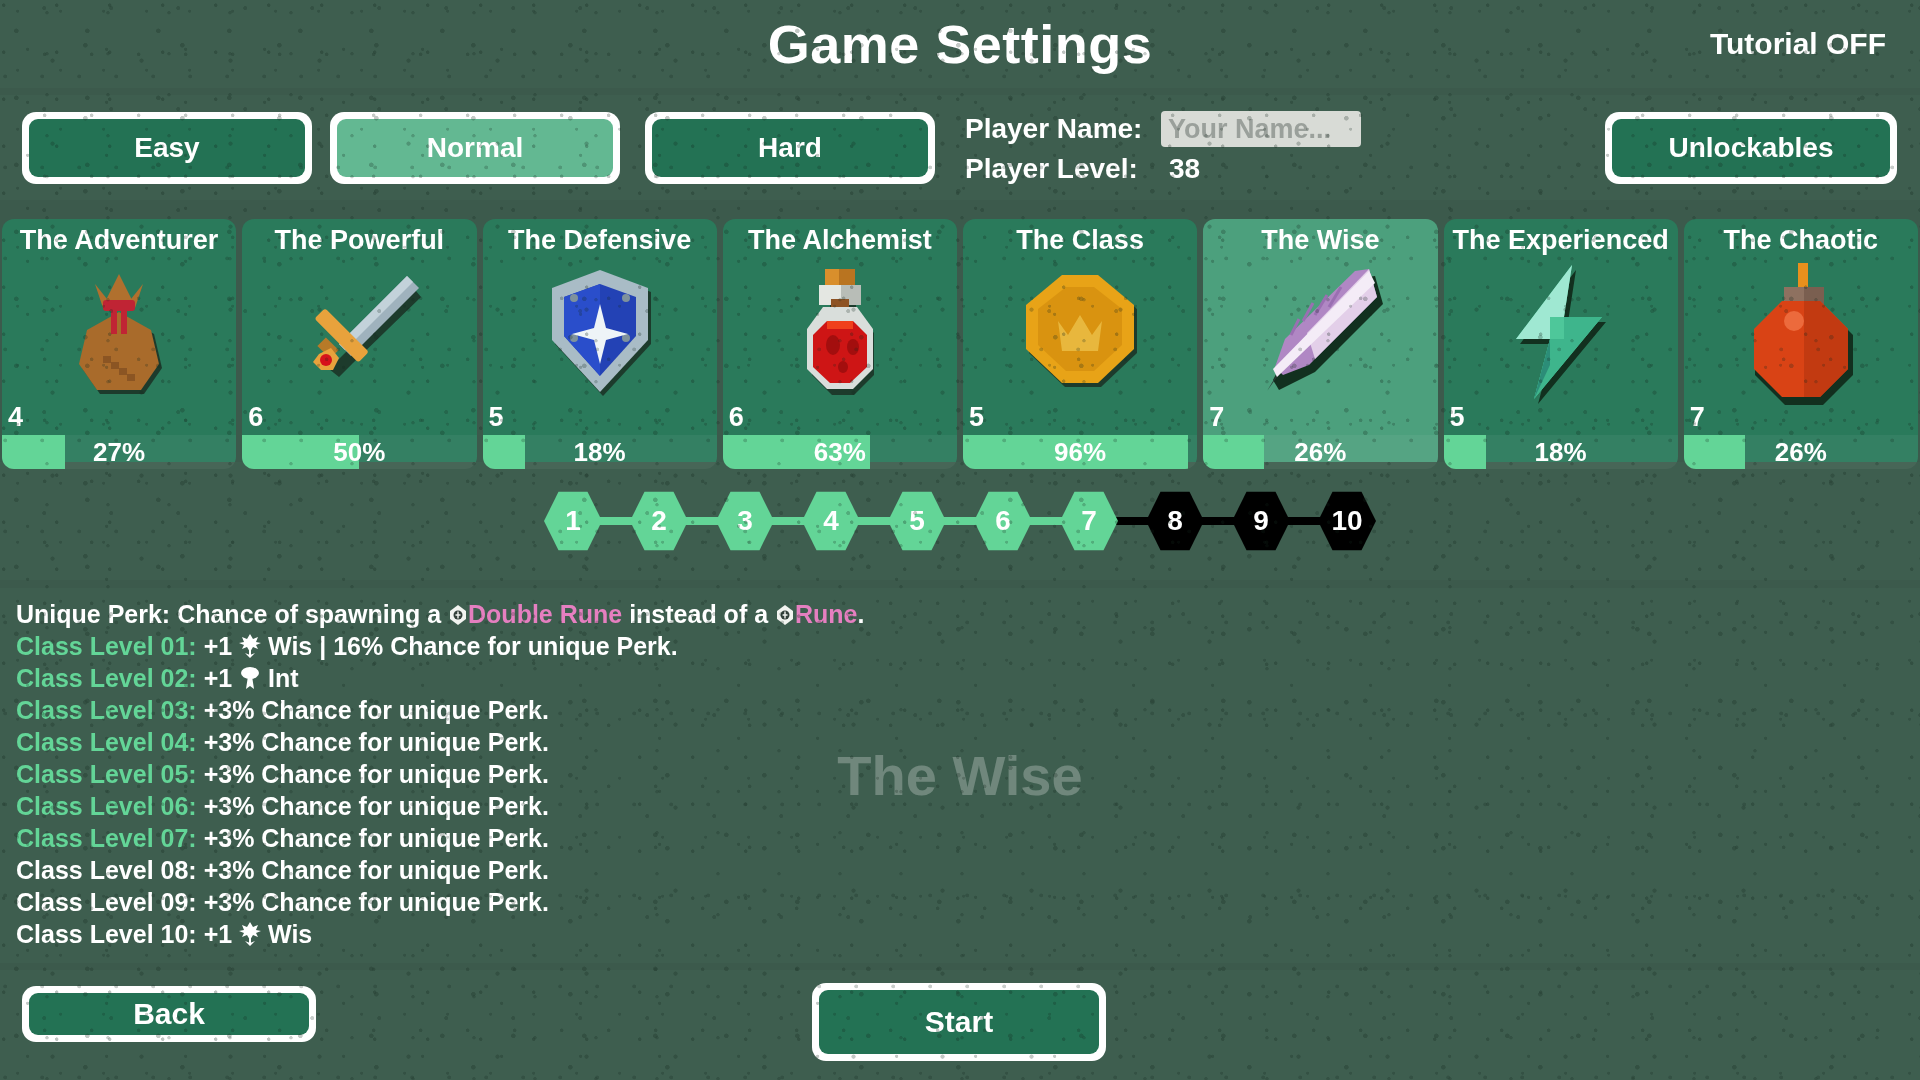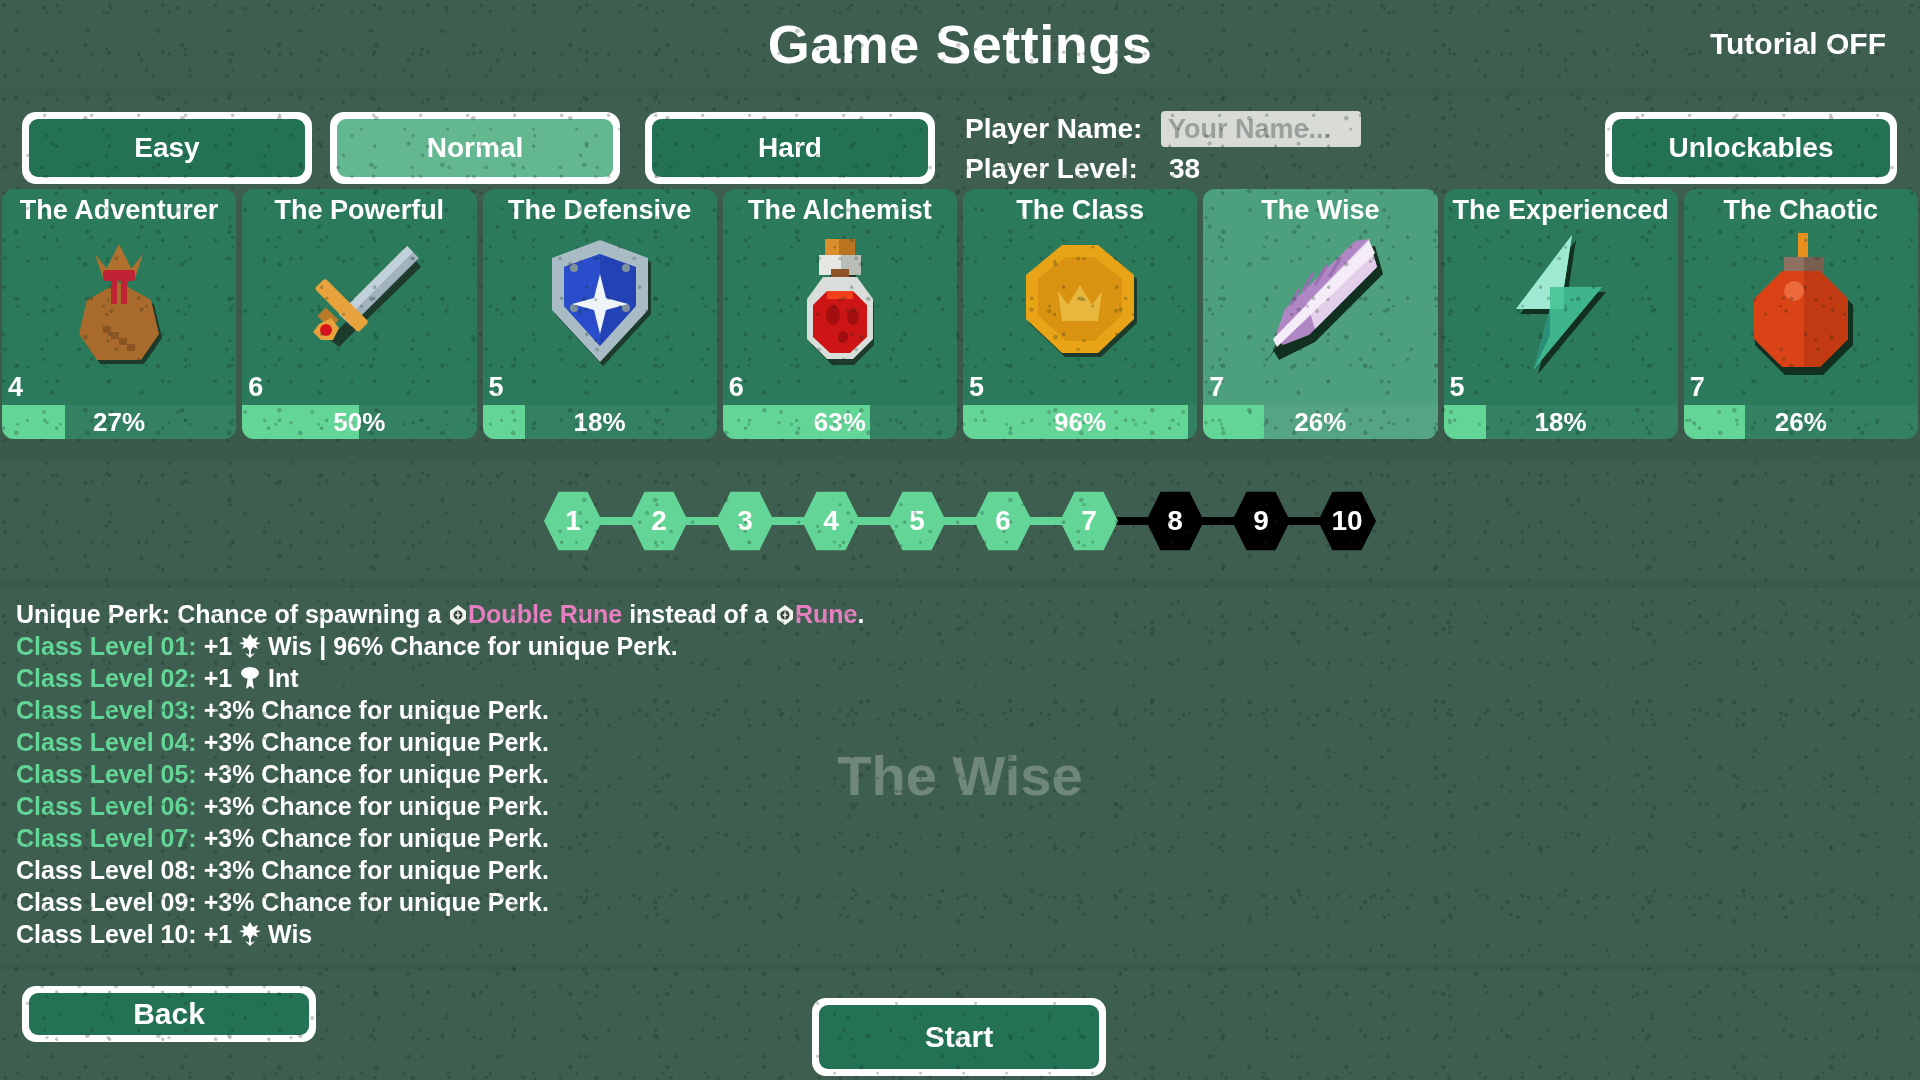--- a/index.html
+++ b/index.html
@@ -67,21 +67,21 @@
   .plabel { font-size:28px; font-weight:bold; color:#fff; width:196px; }
   #player-name-input {
     width:200px; height:36px; background:#d8dbd6; border:none; border-radius:4px;
     font-family:"Liberation Sans", sans-serif; font-size:27px; font-weight:bold;
     color:#0f766e; padding:0 7px;
   }
   #player-name-input::placeholder { color:#9aa09b; }
   #player-level-value { font-size:28px; font-weight:bold; color:#fff; padding-left:8px; }
 
   
-  #classes { position:absolute; left:0; top:189px; width:1920px; height:250px;
+  #classes { position:absolute; left:0; top:219px; width:1920px; height:250px;
              display:flex; gap:6px; padding:0 2px; }
   .card {
     flex:1; position:relative; border-radius:12px; overflow:hidden;
     background:#2a7a5b; cursor:pointer;
   }
   .card.sel { background:#4ca07d; }
   .card .cname {
     position:relative; z-index:3; text-align:center; color:#fff;
     font-size:27px; font-weight:bold; padding-top:7px; line-height:1.05;
     white-space:nowrap;
@@ -124,21 +124,21 @@
   }
   #desc-lines { position:absolute; left:16px; top:10px; right:16px; z-index:2; }
   .dline { font-size:25px; font-weight:bold; color:#ffffff; line-height:32px; white-space:nowrap; }
   .dline .lvl-on { color:#63d597;margin-top:44px; }
   .dline .rune { color:#e57fc0; }
   .ico { display:inline-block; vertical-align:-3px; }
 
   
   #footer { left:0; top:970px; width:1920px; height:110px; }
   #btn-back  { left:22px;  top:16px; width:294px; height:56px; }
-  #btn-start { left:812px; top:28px; width:294px; height:78px; }
+  #btn-start { left:812px; top:13px; width:294px; height:78px; }
   #btn-back > .inner, #btn-start > .inner { font-size:30px; }
 </style>
 </head>
 <body>
 
 <div class="panel" id="header">
   <div class="title">Game Settings</div>
   <div id="tutorial-toggle">Tutorial OFF</div>
 </div>
 
@@ -388,21 +388,21 @@
       <polygon points="10,1 18,7 18,15 10,21 2,15 2,7" fill="#f2f4f0"></polygon>
       <circle cx="10" cy="11" r="4.5" fill="#33403a"></circle>
       <path d="M10 7.5 v7 M7.5 11 h5" stroke="#f2f4f0" stroke-width="1.4"></path>
           </svg></span><span class="rune">Rune</span><span>.</span></div>
       <div class="dline"><span class="lvl-on">Class Level 01:</span> <span>+1</span> <span><svg class="ico" width="22" height="24" viewBox="0 0 22 24">
       <g fill="#fff">
               <polygon points="11,0 14,5 19,3 17,8 22,9 17,11 19,15 14,13 11,18 8,13 3,15 5,11 0,9 5,8 3,3 8,5"></polygon>
       <rect x="10" y="14" width="2" height="9"></rect>
               <polygon points="6,19 11,21 16,19 11,24"></polygon>
             </g>
-          </svg></span> <span>Wis | 96% Chance for unique Perk.</span></div>
+          </svg></span> <span>Wis | 16% Chance for unique Perk.</span></div>
       <div class="dline"><span class="lvl-on">Class Level 02:</span> <span>+1</span> <span><svg class="ico" width="22" height="24" viewBox="0 0 22 24">
       <g fill="#fff">
               <ellipse cx="11" cy="7" rx="9" ry="6"></ellipse>
       <polygon points="9,10 13,10 15,23 11,20 7,23"></polygon>
             </g>
           </svg></span> <span>Int</span></div>
       <div class="dline"><span class="lvl-on">Class Level 03:</span> <span>+3% Chance for unique Perk.</span></div>
       <div class="dline"><span class="lvl-on">Class Level 04:</span> <span>+3% Chance for unique Perk.</span></div>
       <div class="dline"><span class="lvl-on">Class Level 05:</span> <span>+3% Chance for unique Perk.</span></div>
       <div class="dline"><span class="lvl-on">Class Level 06:</span> <span>+3% Chance for unique Perk.</span></div>

